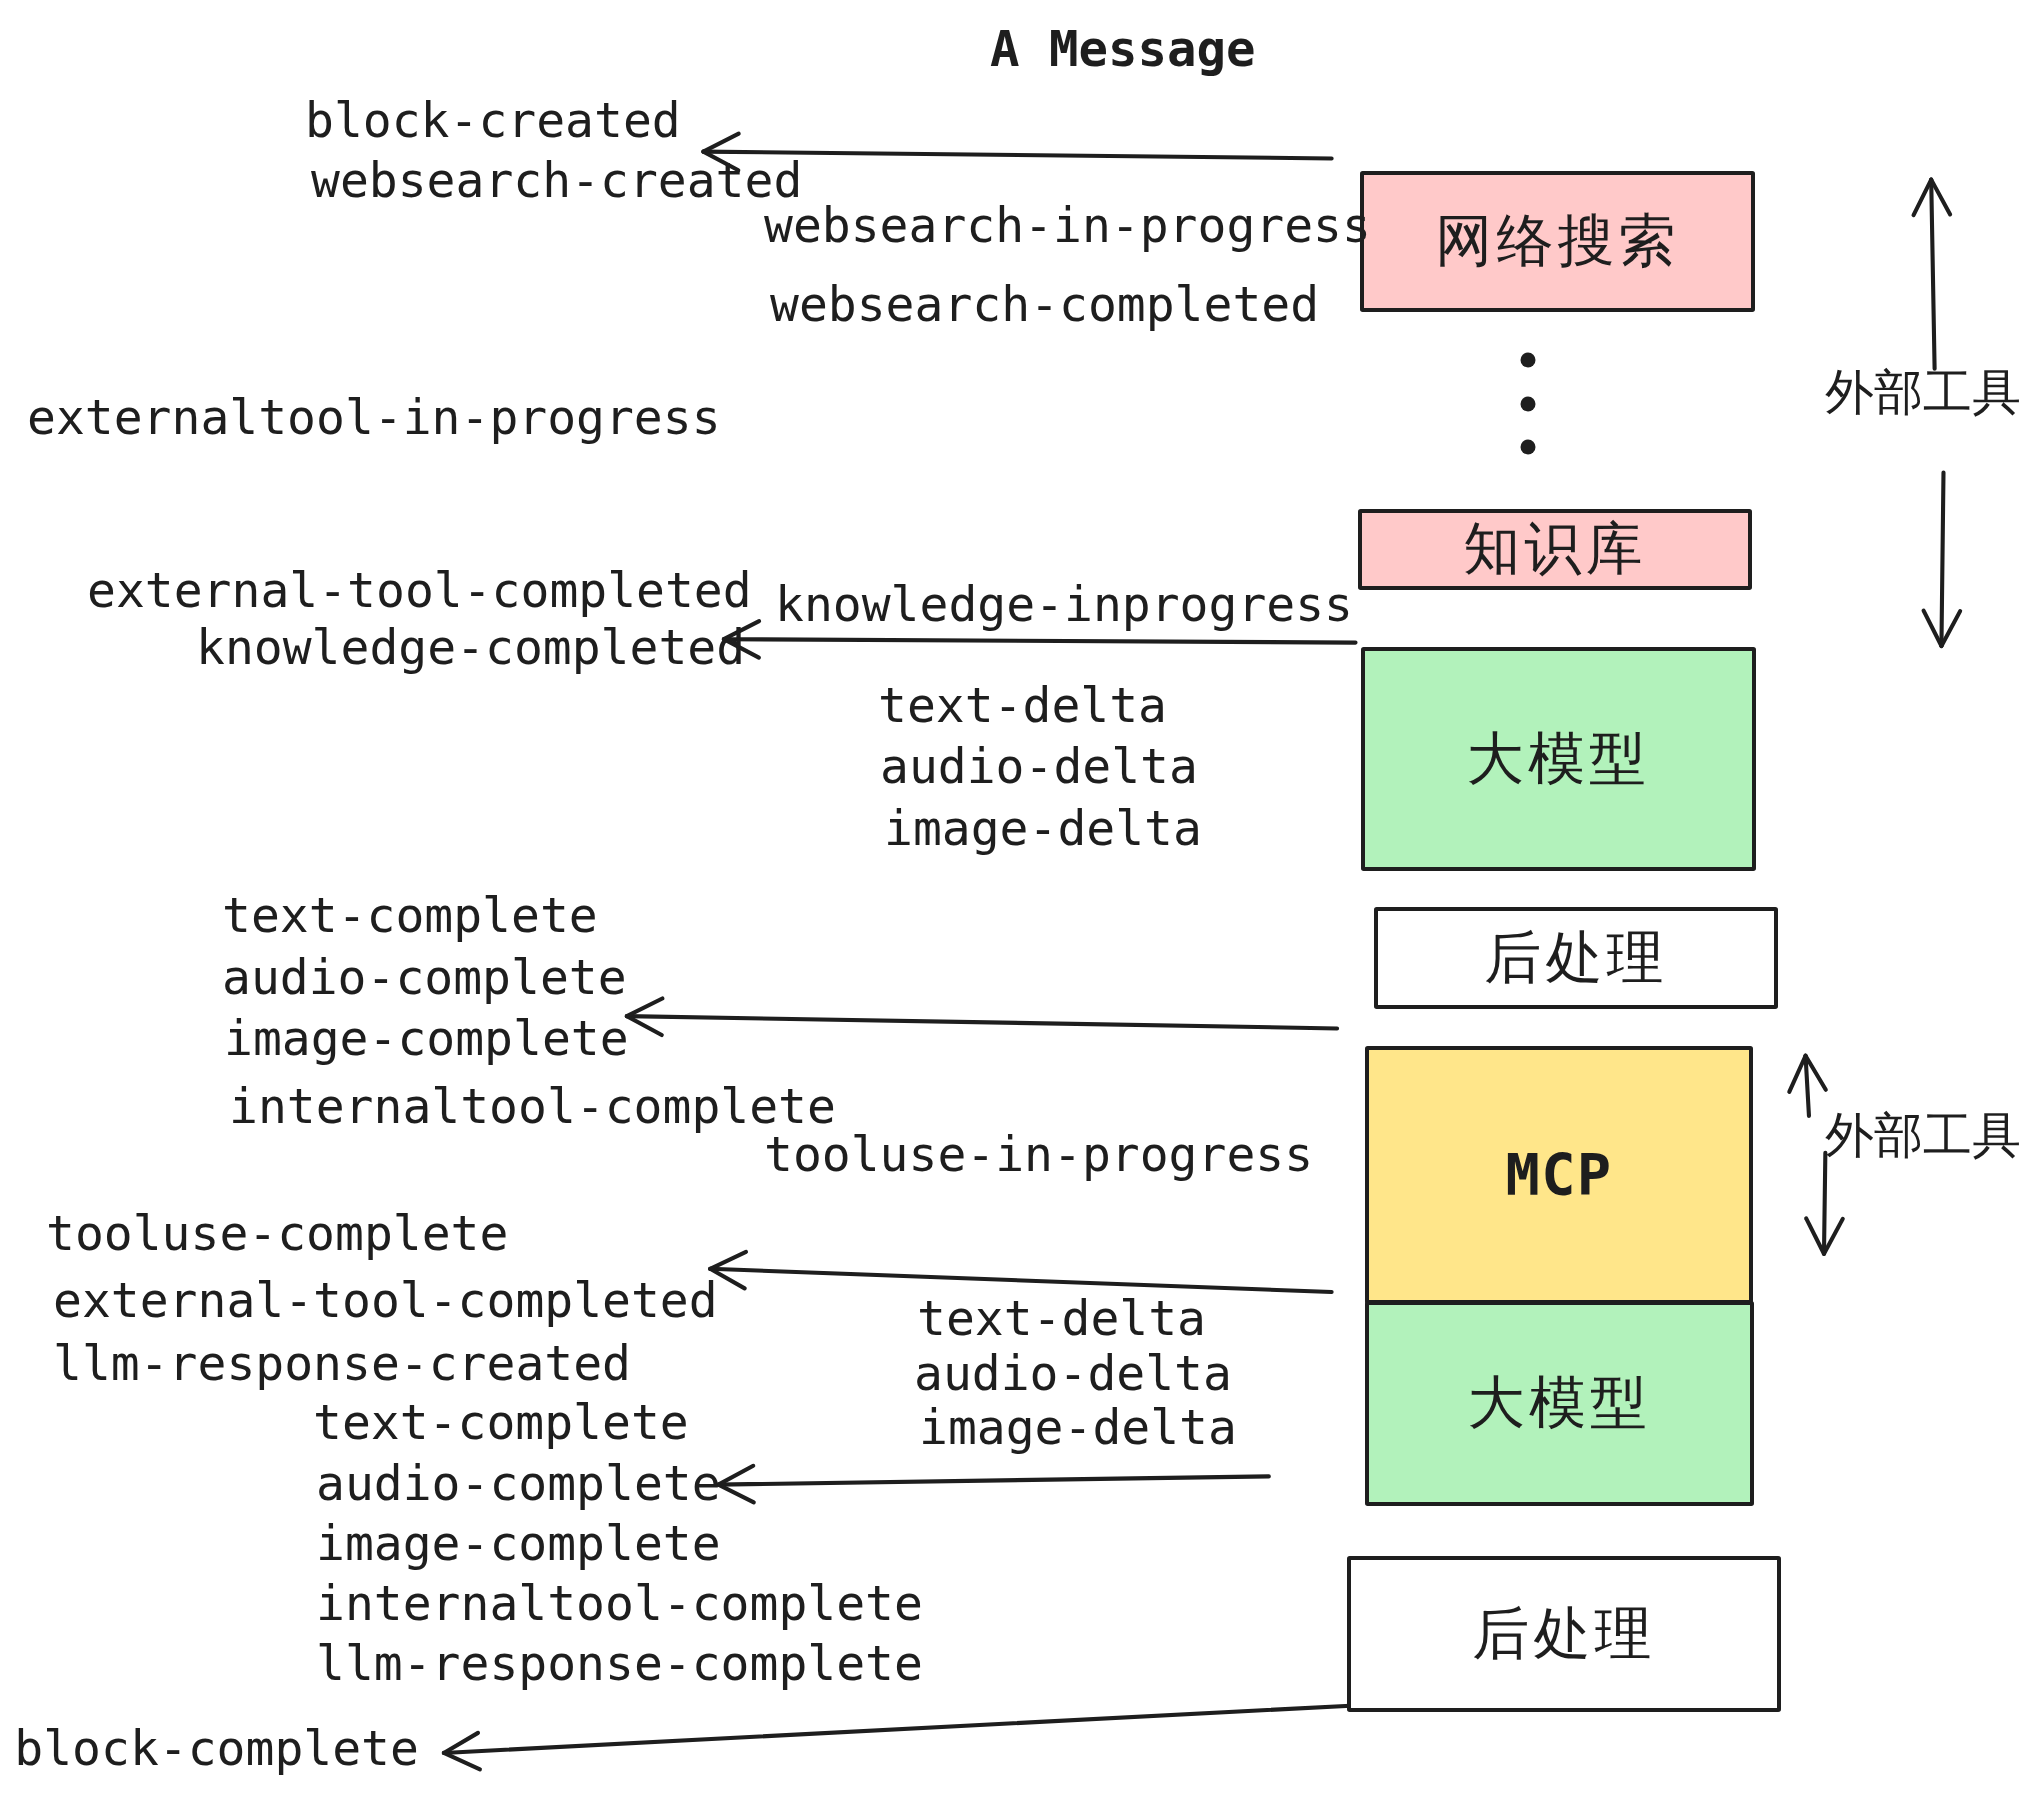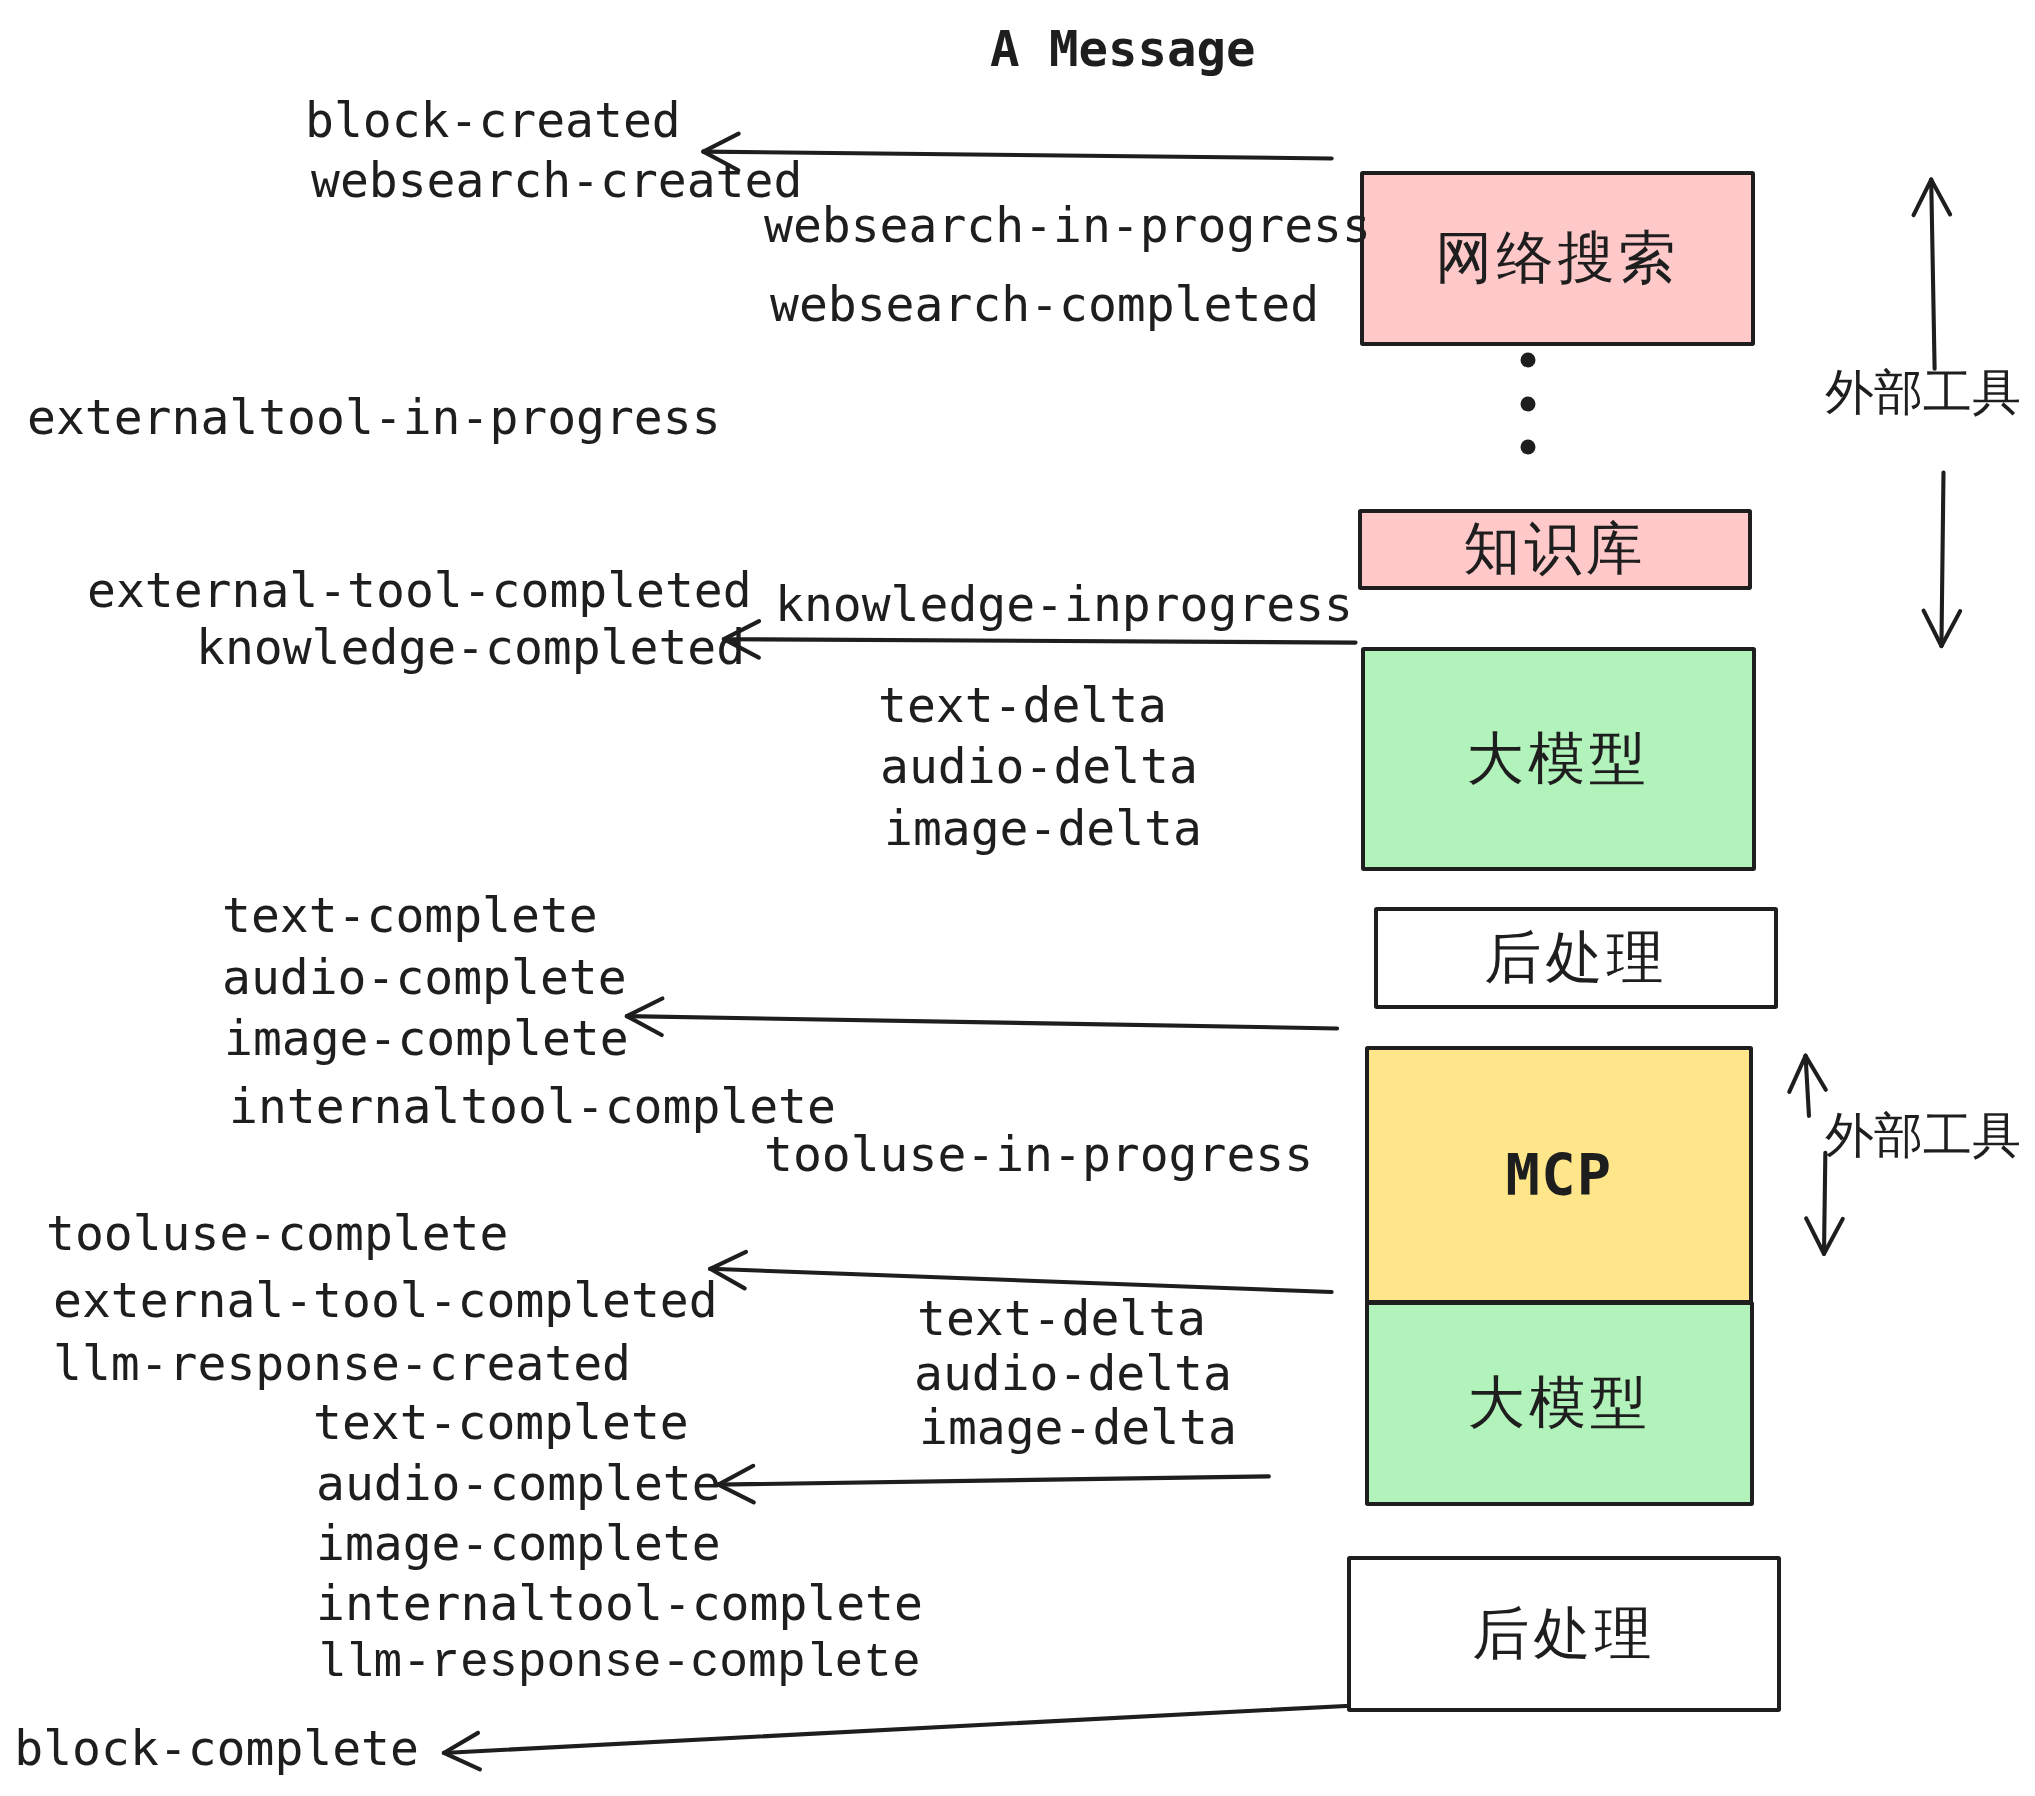--- a/index.html
+++ b/index.html
@@ -99,21 +99,21 @@
       <line x1="2843" y1="946" x2="2870.3889083110143" y2="894.8741973018433"></line>
       <line x1="2843" y1="946" x2="2816.8262598201222" y2="894.241567595258"></line>
       <line x1="2649" y1="1634" x2="2644" y2="1546"></line>
       <line x1="2644" y1="1546" x2="2620.1782801829813" y2="1598.8821866507"></line>
       <line x1="2644" y1="1546" x2="2673.6584089998946" y2="1595.8435429679207"></line>
       <line x1="2673" y1="1688" x2="2671" y2="1836"></line>
       <line x1="2671" y1="1836" x2="2698.4758957766967" y2="1784.920893202131"></line>
       <line x1="2671" y1="1836" x2="2644.914401758019" y2="1784.1970892289057"></line>
     </svg>
   <div class="title" style="left:990px;top:49px;">A Message</div>
-<div class="box" style="left: 1360px; top: 171px; width: 395px; height: 175px; background: rgb(255, 201, 201);">
+<div class="box" style="left: 1360px; top: 171px; width: 395px; height: 141px; background: rgb(255, 201, 201);">
       <span class="lbl">网络搜索</span>
     </div>
     <div class="box" style="left: 1358px; top: 509px; width: 394px; height: 81px; background: rgb(255, 201, 201);">
       <span class="lbl">知识库</span>
     </div>
     <div class="box" style="left: 1361px; top: 647px; width: 395px; height: 224px; background: rgb(178, 242, 187);">
       <span class="lbl">大模型</span>
     </div>
     <div class="box" style="left: 1374px; top: 907px; width: 404px; height: 102px; background: rgb(255, 255, 255);">
       <span class="lbl">后处理</span>
@@ -146,21 +146,21 @@
     <div class="evt" style="left: 46px; top: 1233px;">tooluse-complete</div>
     <div class="evt" style="left: 53px; top: 1300px;">external-tool-completed</div>
     <div class="evt" style="left: 53px; top: 1363px;">llm-response-created</div>
     <div class="evt" style="left: 917px; top: 1318px;">text-delta</div>
     <div class="evt" style="left: 914px; top: 1373px;">audio-delta</div>
     <div class="evt" style="left: 919px; top: 1427px;">image-delta</div>
     <div class="evt" style="left: 313px; top: 1422px;">text-complete</div>
     <div class="evt" style="left: 316px; top: 1483px;">audio-complete</div>
     <div class="evt" style="left: 316px; top: 1543px;">image-complete</div>
     <div class="evt" style="left: 316px; top: 1603px;">internaltool-complete</div>
-    <div class="evt" style="left: 316px; top: 1663px; font-family: Liberation Mono, monospace;">llm-response-complete</div>
+    <div class="evt" style="left: 316px; top: 1663px;">llm-response-complete</div>
     <div class="evt" style="left: 14.3px; top: 1748px;">block-complete</div>
     <div class="side-label" style="left: 1825px; top: 393px;">外部工具</div>
     <div class="side-label" style="left: 1825px; top: 1136px;">外部工具</div>
     <div class="dot" style="left: 1528px; top: 360px; width: 15px; height: 15px;"></div>
     <div class="dot" style="left: 1528px; top: 404px; width: 15px; height: 15px;"></div>
     <div class="dot" style="left: 1528px; top: 447px; width: 15px; height: 15px;"></div>
   </div>
 
 
 </body></html>

